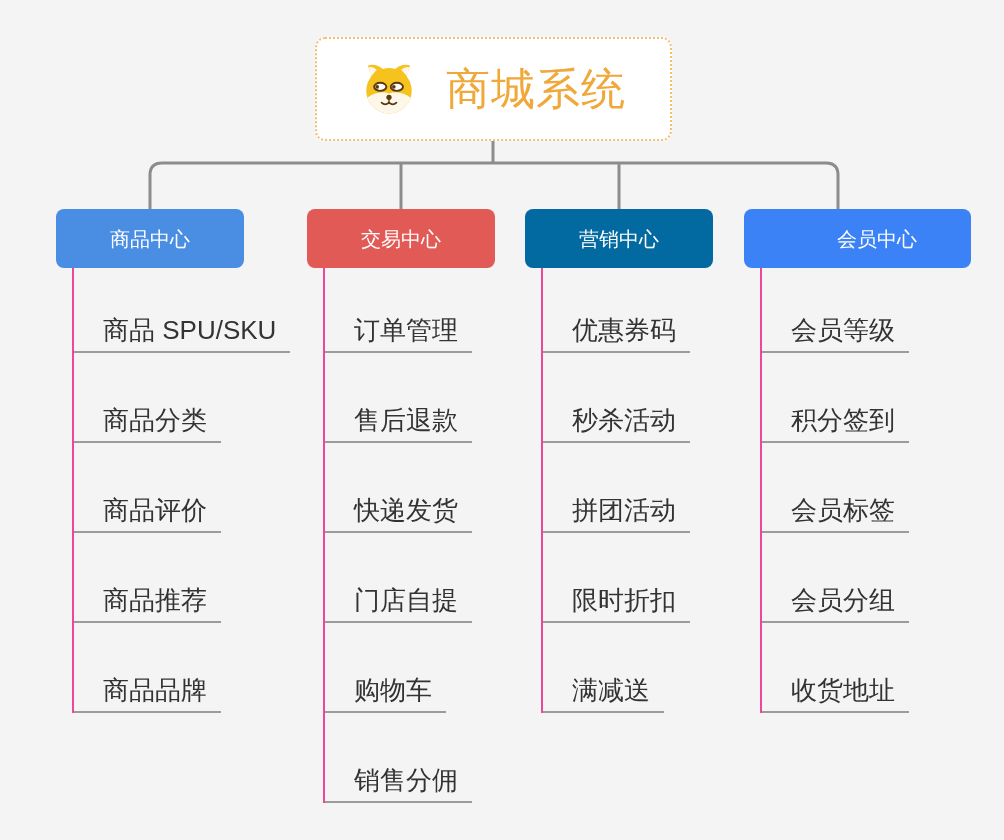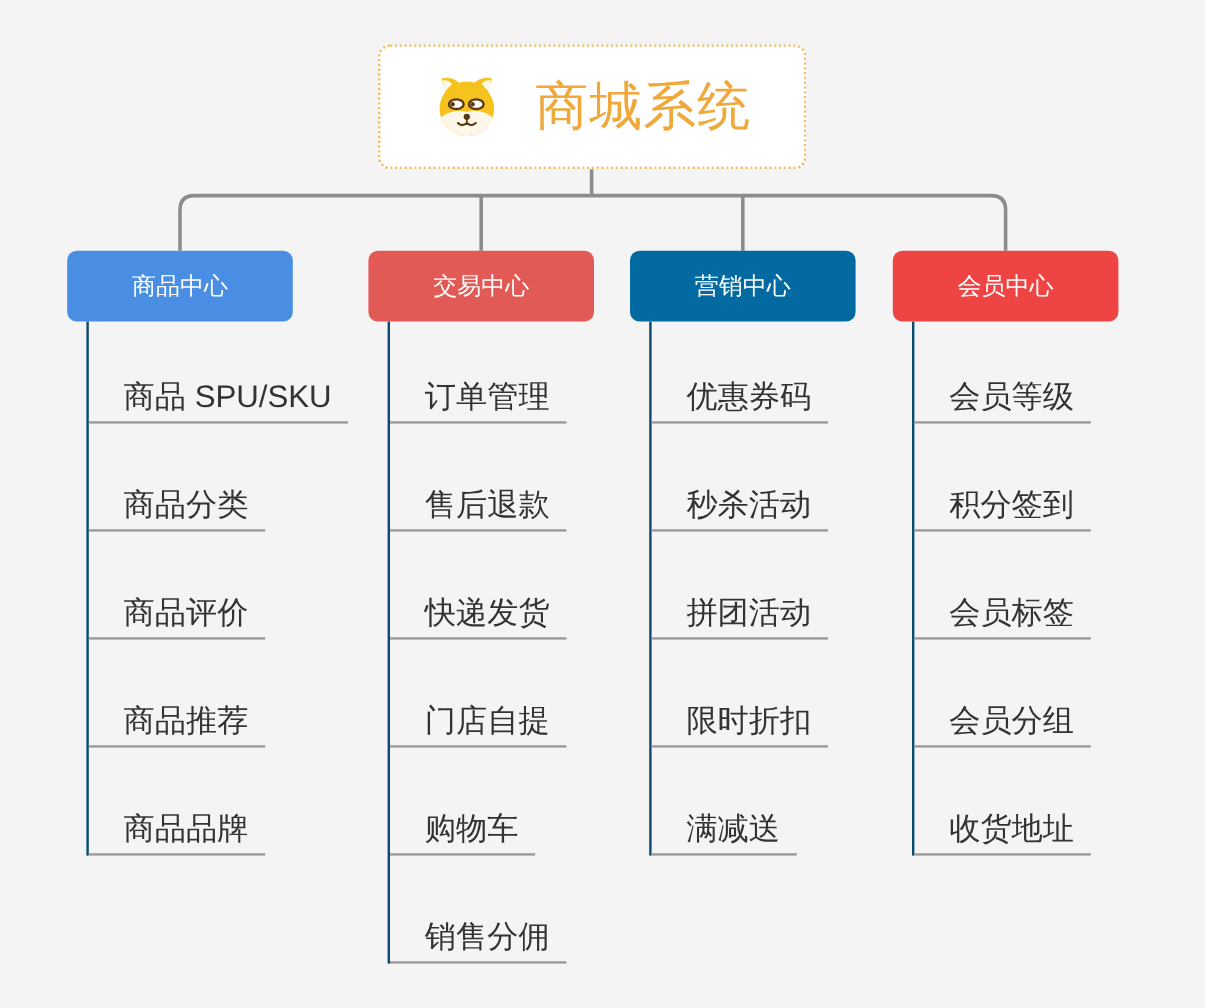--- a/index.html
+++ b/index.html
@@ -37,21 +37,21 @@
     width:188px; height:59px;
     border-radius:8px;
     color:#ffffff;
     font-size:20px;
     display:flex; align-items:center; justify-content:center;
     line-height:1;
   }
   .children {
     list-style:none;
     margin:0 0 0 16px; padding:0;
-    border-left:2px solid #0c4a6e;
+    border-left:2px solid #ec4899;
     width:max-content;
     text-align:right;
   }
   .child-node {
     box-sizing:border-box;
     display:flex; align-items:flex-end;
     height:90px;
     width:max-content;
     padding:0 14px 6px 29px;
     border-bottom:2px solid #9b9b9b;
@@ -122,21 +122,21 @@
     <ul class="children">
           <li class="child-node">优惠券码</li>
           <li class="child-node">秒杀活动</li>
           <li class="child-node">拼团活动</li>
           <li class="child-node">限时折扣</li>
           <li class="child-node">满减送</li>
         </ul>
   </div>
 
   <div class="subtree" style="left: 744px;">
-    <div class="branch-box" style="background: #ef4444;">会员中心</div>
+    <div class="branch-box" style="background: #3b82f6; padding-left: 39px;">会员中心</div>
     <ul class="children">
           <li class="child-node">会员等级</li>
           <li class="child-node">积分签到</li>
           <li class="child-node">会员标签</li>
           <li class="child-node">会员分组</li>
           <li class="child-node">收货地址</li>
         </ul>
   </div>
 </div>
 

